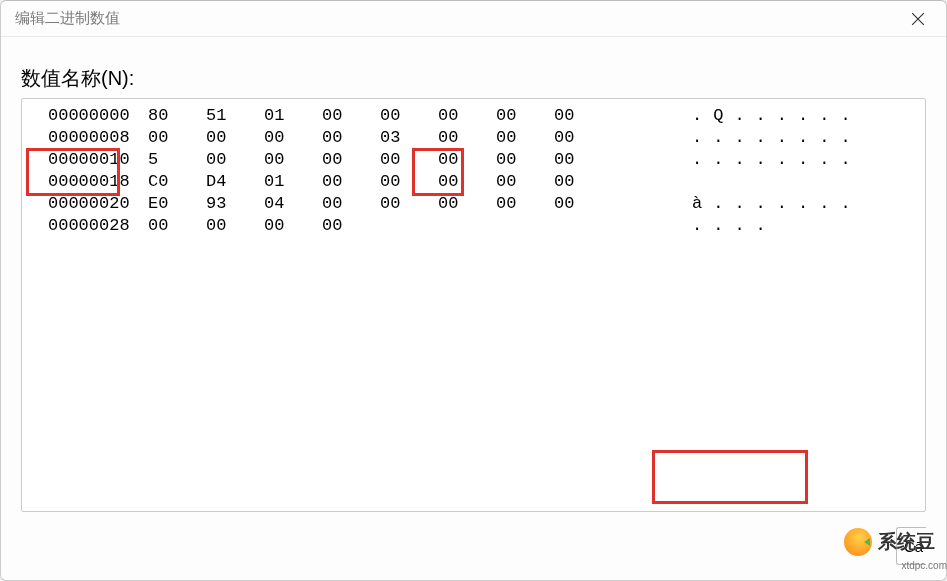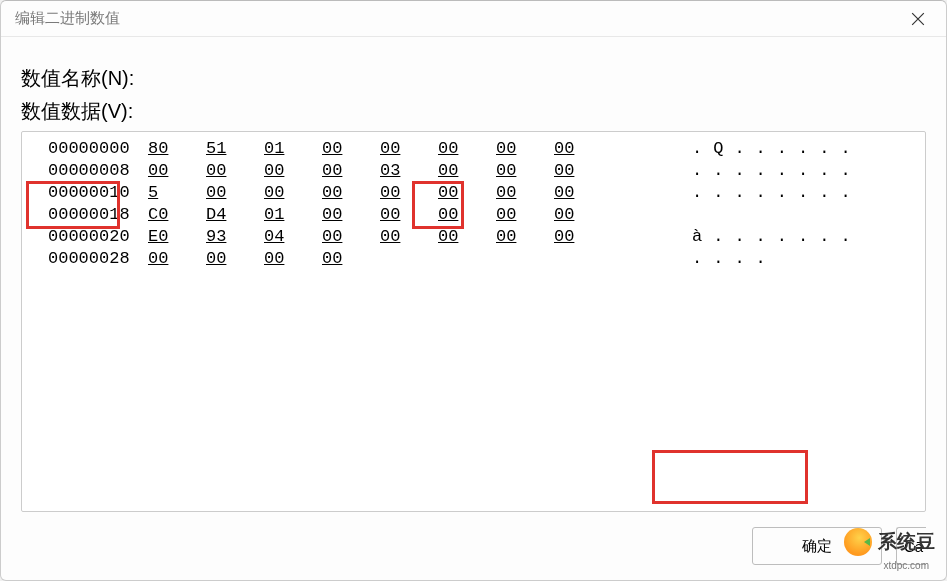--- a/index.html
+++ b/index.html
@@ -88,21 +88,21 @@
       position: relative;
       overflow: hidden;
       line-height: 22px;
       border-radius: 2px;
     }
     .hex-row {
       display: flex;
       white-space: pre;
     }
     .hex-offset { width: 100px; display: inline-block; }
-    .hex-byte { width: 58px; display: inline-block; text-decoration: underline; }
+    .hex-byte { width: 58px; display: inline-block; }
     .hex-ascii { display: inline-block; letter-spacing: 11px; margin-left: 80px; }
     .hl-box {
       position: absolute;
       border: 3px solid #e0322d;
       pointer-events: none;
     }
     .hl-offset { left: 4px; top: 49px; width: 94px; height: 48px; }
     .hl-bytes  { left: 390px; top: 49px; width: 52px; height: 48px; }
     .button-row {
       display: flex;
@@ -147,21 +147,21 @@
       bottom: 25px;
       display: flex;
       align-items: center;
       gap: 6px;
       font-size: 19px;
       font-weight: bold;
       color: #333;
     }
     .watermark-url {
       position: absolute;
-      right: 18px;
+      right: 0;
       bottom: 10px;
       font-size: 10px;
       color: #777;
       letter-spacing: 0px;
     }
     .wm-icon {
       width: 28px;
       height: 28px;
       border-radius: 50%;
       background: radial-gradient(circle at 55% 35%, #ffd24a 0%, #ff9a1f 70%);
@@ -189,41 +189,37 @@
       <svg viewBox="0 0 12 12">
           <path d="M1 1 L11 11 M11 1 L1 11"></path>
         </svg>
     </div>
   </div>
 
   <div class="content">
 
     <div class="field-label">数值名称(N):</div>
 
-    <div class="field-label">数值数据(V):</div>
     <div class="hex-editor">
       <div id="hex-rows">
           <div class="hex-row"><span class="hex-offset">00000000</span><span class="hex-byte">80</span><span class="hex-byte">51</span><span class="hex-byte">01</span><span class="hex-byte">00</span><span class="hex-byte">00</span><span class="hex-byte">00</span><span class="hex-byte">00</span><span class="hex-byte">00</span><span class="hex-ascii">.Q......</span></div>
           <div class="hex-row"><span class="hex-offset">00000008</span><span class="hex-byte">00</span><span class="hex-byte">00</span><span class="hex-byte">00</span><span class="hex-byte">00</span><span class="hex-byte">03</span><span class="hex-byte">00</span><span class="hex-byte">00</span><span class="hex-byte">00</span><span class="hex-ascii">........</span></div>
           <div class="hex-row"><span class="hex-offset">00000010</span><span class="hex-byte">5</span><span class="hex-byte">00</span><span class="hex-byte">00</span><span class="hex-byte">00</span><span class="hex-byte">00</span><span class="hex-byte">00</span><span class="hex-byte">00</span><span class="hex-byte">00</span><span class="hex-ascii">........</span></div>
           <div class="hex-row"><span class="hex-offset">00000018</span><span class="hex-byte">C0</span><span class="hex-byte">D4</span><span class="hex-byte">01</span><span class="hex-byte">00</span><span class="hex-byte">00</span><span class="hex-byte">00</span><span class="hex-byte">00</span><span class="hex-byte">00</span></div>
           <div class="hex-row"><span class="hex-offset">00000020</span><span class="hex-byte">E0</span><span class="hex-byte">93</span><span class="hex-byte">04</span><span class="hex-byte">00</span><span class="hex-byte">00</span><span class="hex-byte">00</span><span class="hex-byte">00</span><span class="hex-byte">00</span><span class="hex-ascii">à.......</span></div>
           <div class="hex-row"><span class="hex-offset">00000028</span><span class="hex-byte">00</span><span class="hex-byte">00</span><span class="hex-byte">00</span><span class="hex-byte">00</span><span class="hex-byte"></span><span class="hex-byte"></span><span class="hex-byte"></span><span class="hex-byte"></span><span class="hex-ascii">....</span></div>
         </div>
       <div class="hl-box hl-offset"></div>
       <div class="hl-box hl-bytes"></div>
     </div>
 
     <div class="btn-highlight"></div>
   </div>
 
   <div class="button-row">
-    <div class="btn">
-      <span>确定</span>
-    </div>
     <div class="btn cancel-btn">
       <span>Cā</span>
     </div>
   </div>
 
   <div class="watermark">
     <div class="wm-icon"></div>
     <span>系统豆</span>
   </div>
   <div class="watermark-url">xtdpc.com</div>

